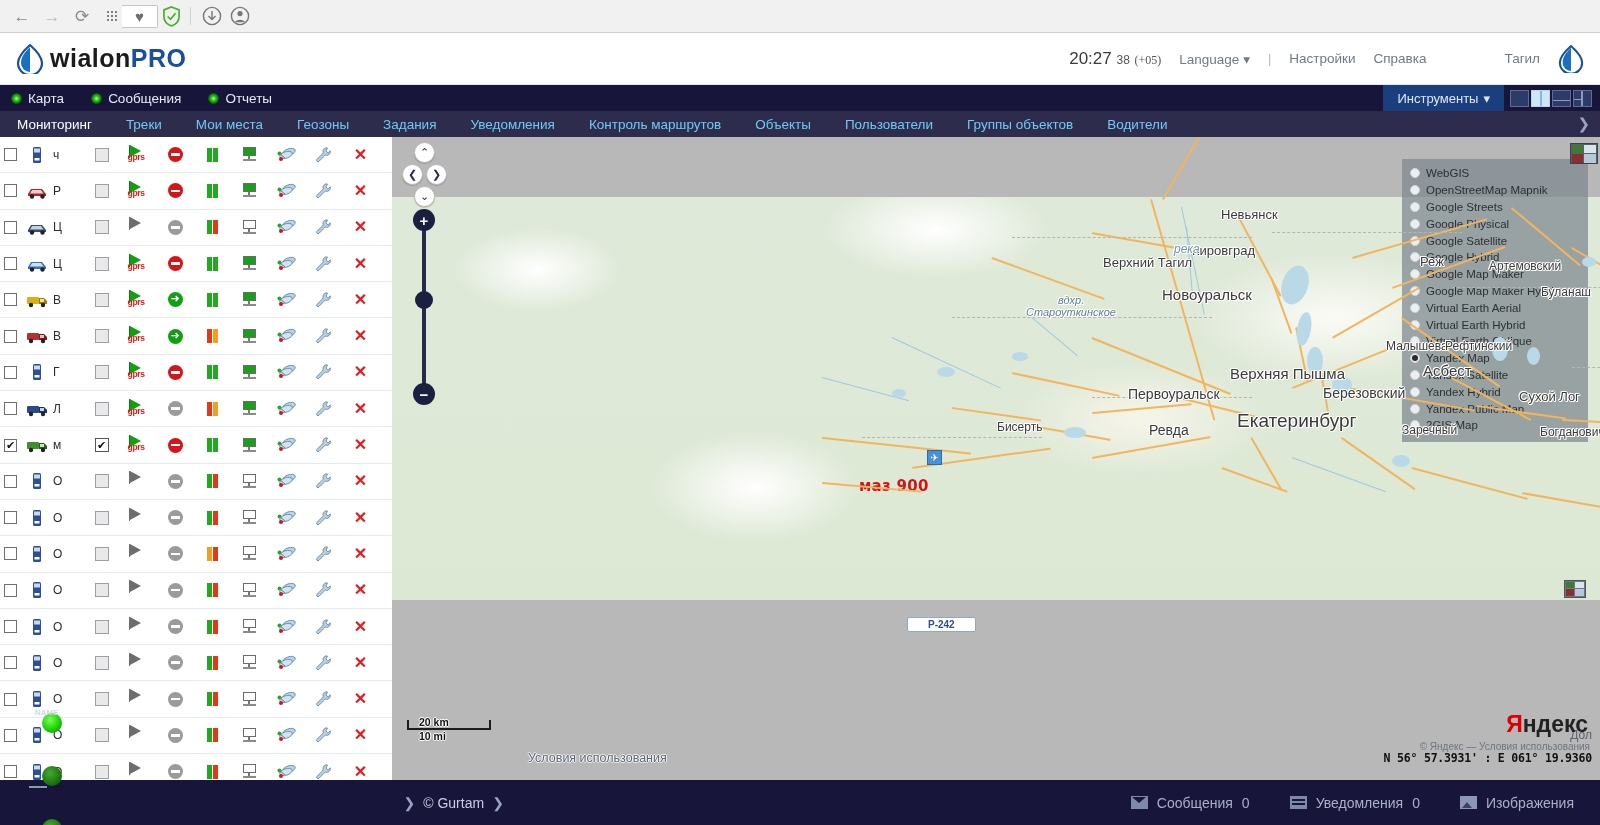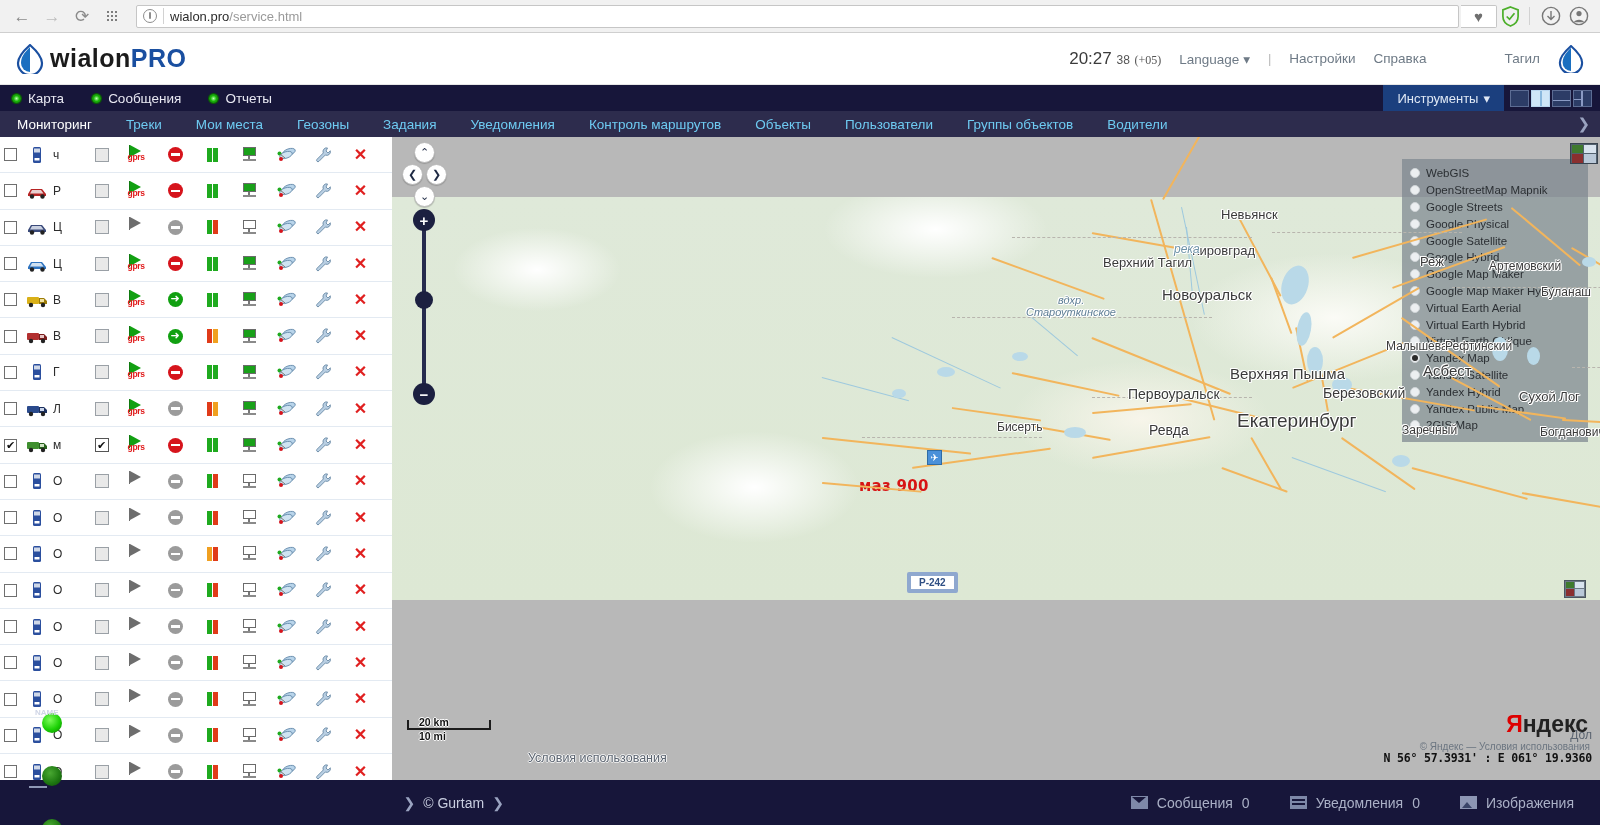--- a/index.html
+++ b/index.html
@@ -231,21 +231,21 @@
      text-shadow:-1px 0 rgba(255,255,255,.8),1px 0 rgba(255,255,255,.8),0 1px rgba(255,255,255,.8),0 -1px rgba(255,255,255,.8); }
   .terms2{ position:absolute; right:8px; bottom:38px; font-size:12px; color:#5b6470; }
   .yandex-logo{ position:absolute; right:12px; bottom:42px; font-size:23px; font-weight:700; color:#222; }
   .yandex-logo .ya{ color:#d00; }
   .ya-terms{ position:absolute; right:10px; bottom:28px; font-size:10px; color:#6b7580;}
   .coords{ position:absolute; right:8px; bottom:15px; font-size:11.5px; font-weight:700;
      color:#101010; font-family:"DejaVu Sans Mono", monospace; letter-spacing:-.2px;}
   .plane-poi{ position:absolute; left:535px; top:313px; width:15px; height:15px; background:#4a90d9;
       border:1px solid #2f6ca5; color:#fff; font-size:10px; display:flex; align-items:center; justify-content:center;}
   .hwy-badge{ position:absolute; background:#4a7fd4; color:#fff; font-size:10px; font-weight:700;
-      padding:1px 8px; border-radius:2px; border:4px solid #0f766e;}
+      padding:1px 20px; border-radius:2px; border:1px solid #0f766e;margin-top:45px;}
   .hwy-badge.white{ background:#fff; color:#2f4f84; border-color:#8fa8cf;}
 
   
   .bottom-bar{
     position:absolute; left:0; top:780px; width:1600px; height:45px; background:#17163a;
     display:flex; align-items:center;
   }
   .bb-left{ display:flex; align-items:center; gap:8px; padding-left:14px;flex-direction:column; }
   .bb-lamp{ position:relative; width:54px; height:45px; display:flex; align-items:center; justify-content:center; cursor:pointer;}
   .lamp{ width:20px; height:20px; border-radius:50%; background:radial-gradient(circle at 40% 35%, #7dfb5a, #1cd105 55%, #0a7a00); }
@@ -274,25 +274,20 @@
 
 <div id="app">
 
   <div class="browser-bar">
     <button class="nav-btn">←</button>
     <button class="nav-btn fwd">→</button>
     <button class="nav-btn">⟳</button>
     <div class="grid-icon">
         <i></i>
       </div>
-    <div class="urlbar">
-      <span class="site-ico"></span>
-      <span class="url-sep"></span>
-      <span class="url-text"><b>wialon.pro</b><span>/service.html</span></span>
-    </div>
     <div class="heart-box">
         <span class="heart">♥</span>
       </div>
     <div class="shield">
       <svg width="19" height="21" viewBox="0 0 20 22">
           <path d="M10 1 L18 4 V11 C18 16 14 19.5 10 21 C6 19.5 2 16 2 11 V4 Z" fill="none" stroke="#4caf2a" stroke-width="1.8"></path>
           <path d="M6 11 L9 14 L14.2 7.6" fill="none" stroke="#4caf2a" stroke-width="1.8"></path>
         </svg>
     </div>
     <span class="tb-sep"></span>

